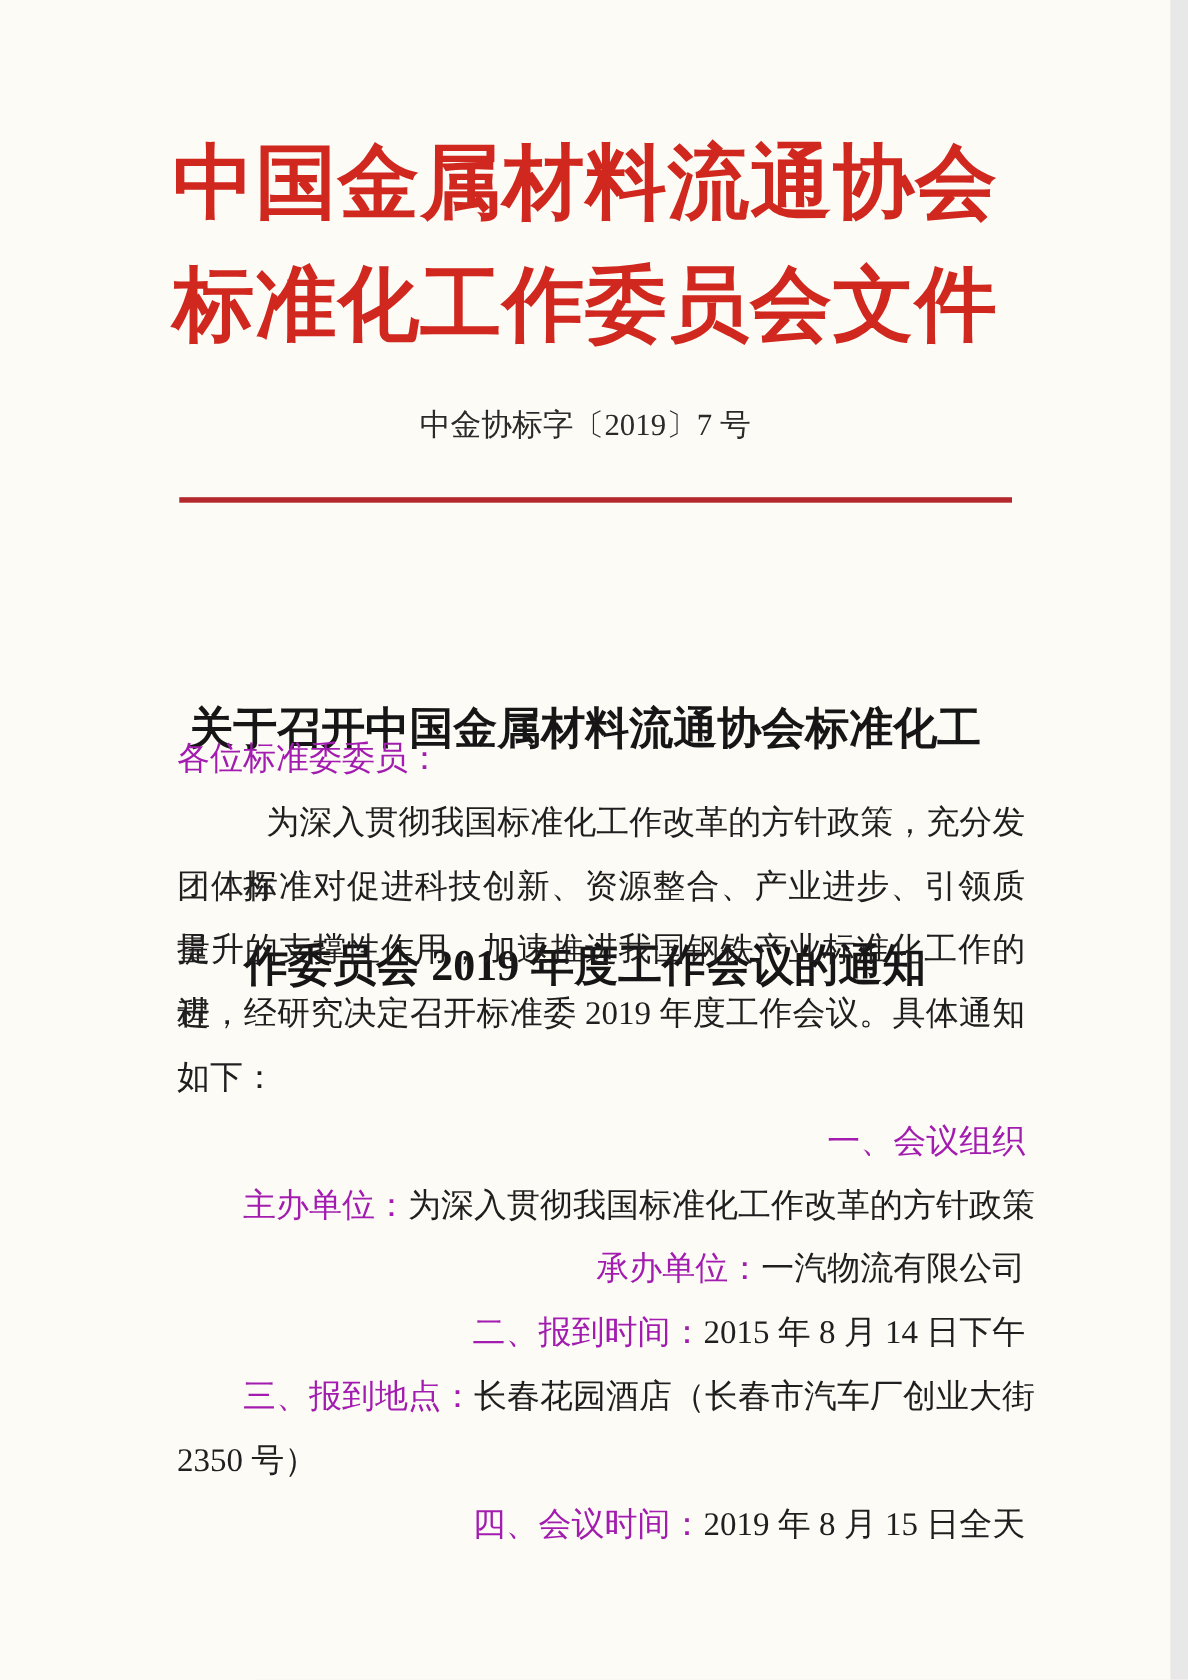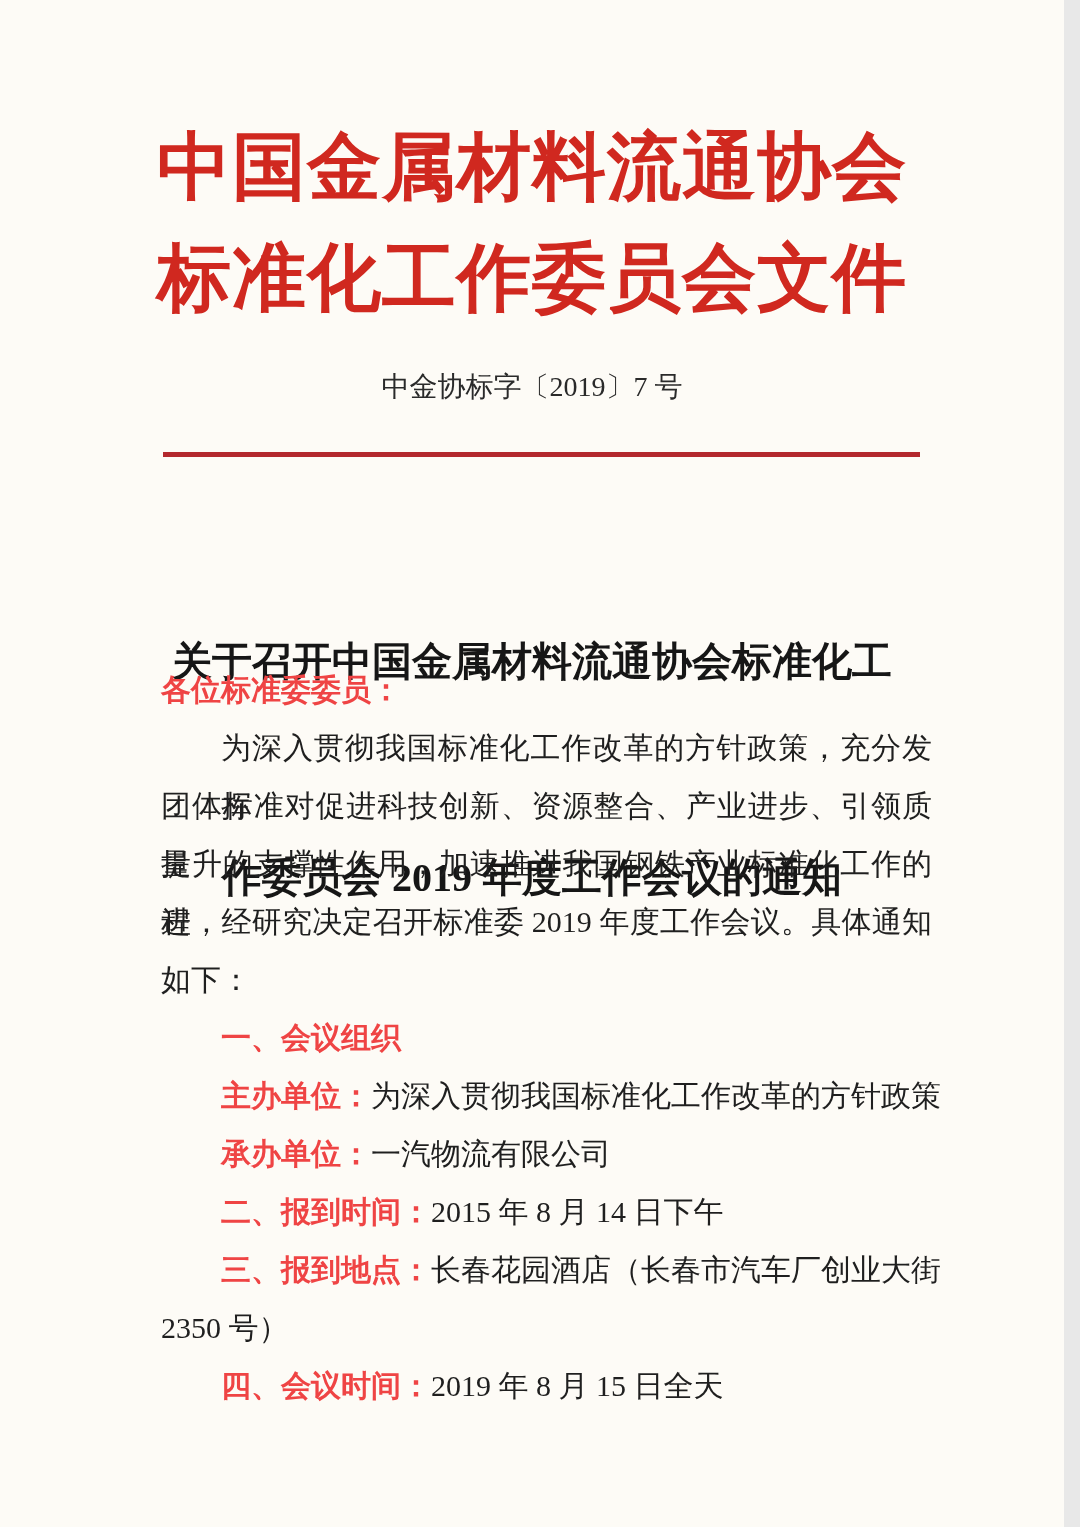--- a/index.html
+++ b/index.html
@@ -73,25 +73,25 @@
   .b-line{
     height:58px;
     line-height:58px;
     white-space:pre;
   }
   .just{
     white-space:normal;
     text-align:justify;
     text-align-last:justify;
   }
-  .indent{padding-left:60px;}
+  .indent{padding-left:60px;text-align:right;}
   .hei{
     font-family:"Liberation Sans","DejaVu Sans",sans-serif;
-    font-weight:bold;
-    color:#ef4444;
+    font-weight:normal;
+    color:#a21caf;
   }
 </style>
 </head>
 <body>
 
 <div class="page">
 
   <div class="org-header">
     <div>中国金属材料流通协会</div>
     <div>标准化工作委员会文件</div>

